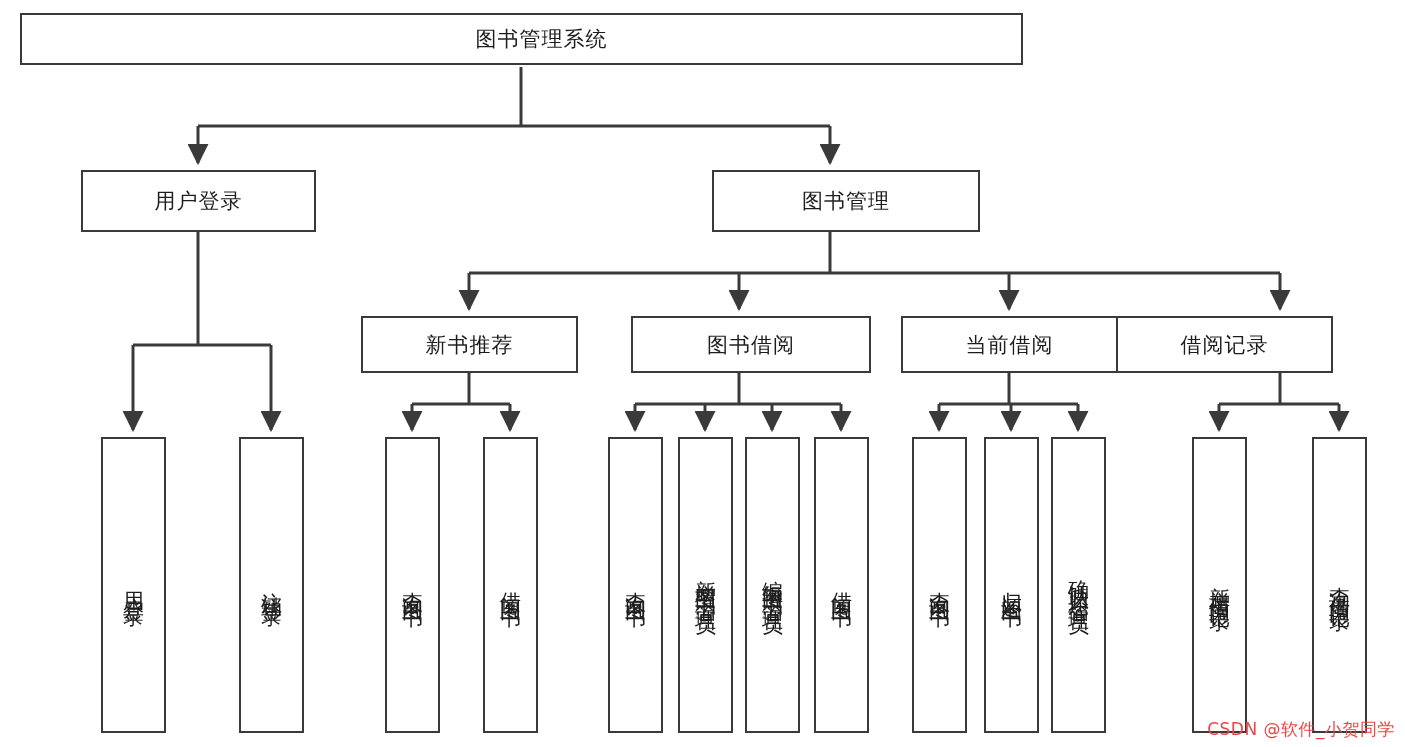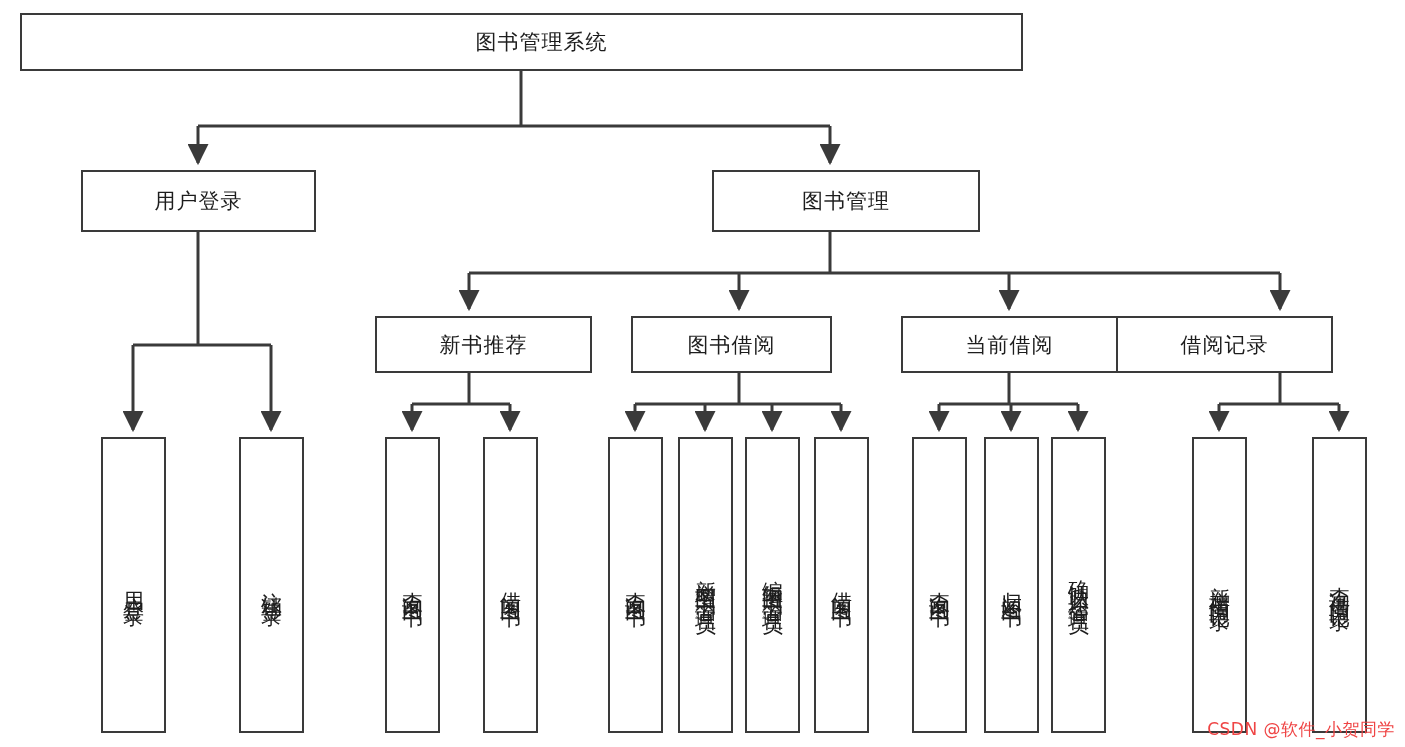--- a/index.html
+++ b/index.html
@@ -123,35 +123,35 @@
     </g>
 
     <g stroke="#3a3a3a" stroke-width="3" fill="none">
       <path d="M 1280 373 L 1280 404"></path>
       <path d="M 1219 404 L 1339 404"></path>
       <path d="M 1219 404 L 1219 430" marker-end="url(#arrow)"></path>
       <path d="M 1339 404 L 1339 430" marker-end="url(#arrow)"></path>
     </g>
   </svg>
 
-  <div class="node horizontal" style="left:20px; top:13px; width:1003px; height:58px;padding-left:40px;">
+  <div class="node horizontal" style="left:20px; top:13px; width:1003px; height:52px;padding-left:40px;">
     <span class="htext">图书管理系统</span>
   </div>
 
   <div class="node horizontal" style="left:81px; top:170px; width:235px; height:62px;">
     <span class="htext">用户登录</span>
   </div>
   <div class="node horizontal" style="left:712px; top:170px; width:268px; height:62px;">
     <span class="htext">图书管理</span>
   </div>
 
-  <div class="node horizontal" style="left:375px; top:316px; width:217px; height:57px;">
+  <div class="node horizontal" style="left:361px; top:316px; width:217px; height:57px;">
     <span class="htext">新书推荐</span>
   </div>
-  <div class="node horizontal" style="left:631px; top:316px; width:201px; height:57px;text-align:right;">
+  <div class="node horizontal" style="left:631px; top:316px; width:240px; height:57px;text-align:right;">
     <span class="htext">图书借阅</span>
   </div>
   <div class="node horizontal" style="left:901px; top:316px; width:217px; height:57px;">
     <span class="htext">当前借阅</span>
   </div>
   <div class="node horizontal" style="left:1116px; top:316px; width:217px; height:57px;">
     <span class="htext">借阅记录</span>
   </div>
 
   <div class="node vertical" style="left:101px; top:437px; width:65px; height:296px;">

